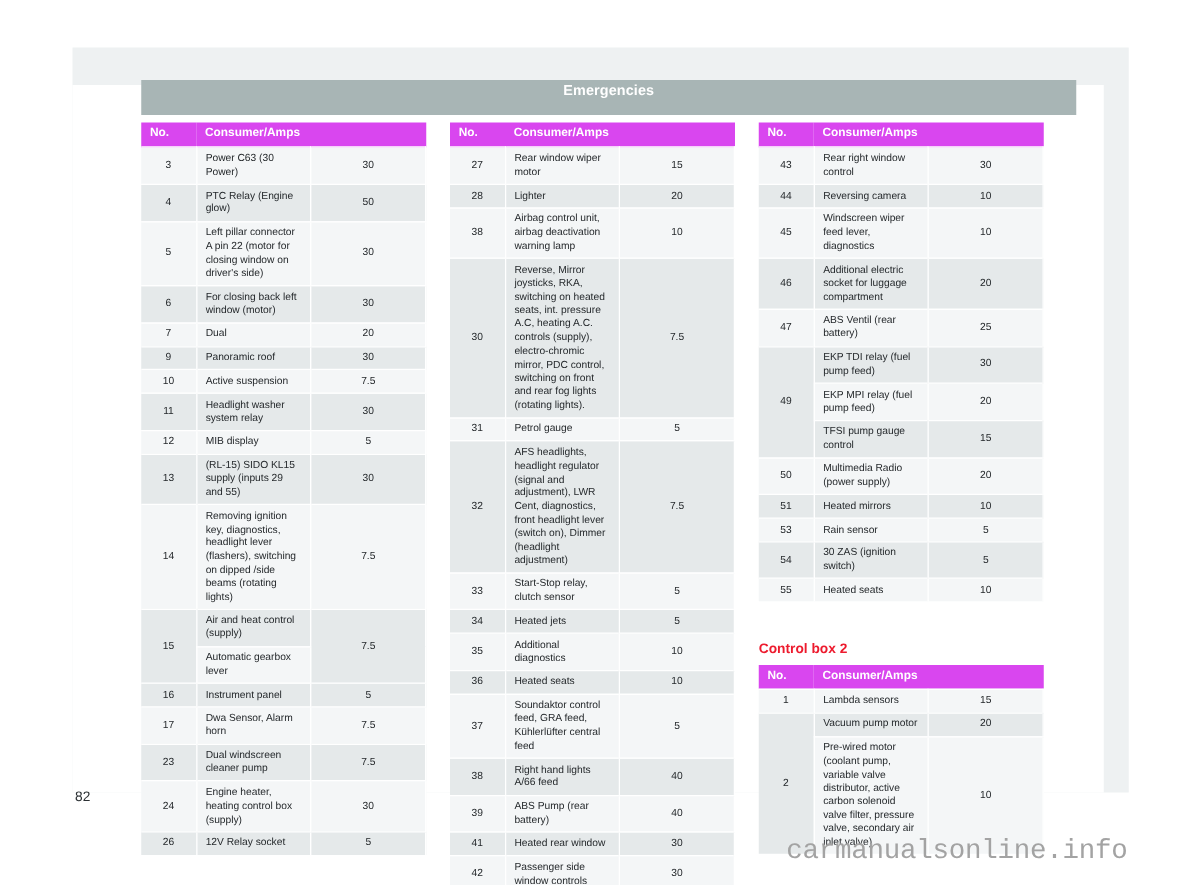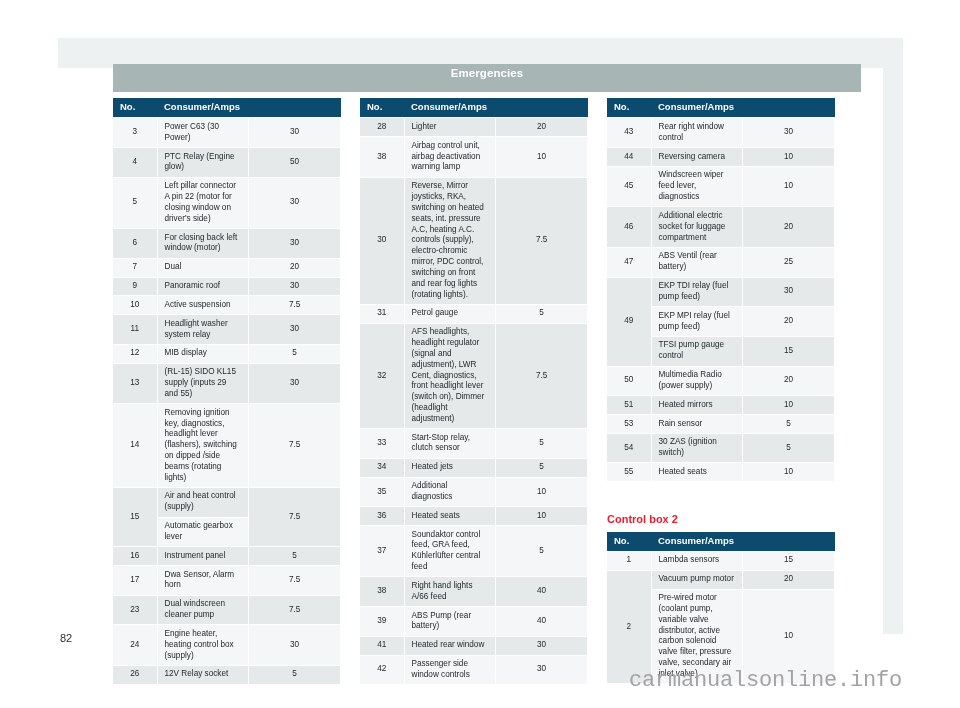--- a/index.html
+++ b/index.html
@@ -86,21 +86,21 @@
   table.fuse {
     border-collapse: collapse;
     width: 228px;
     table-layout: fixed;
     font-size: 8.2px;
     color: #25292c;
   }
   table.fuse + .section-head { margin-top: 32px; }
 
   table.fuse th {
-    background: #0c4a6e;
+    background: #d946ef;
     color: #ffffff;
     font-size: 9.5px;
     font-weight: bold;
     text-align: left;
     padding: 4px 7px 5px 7px;
     border: none;
     line-height: 1.1;
   }
   th.h-no {
     width: 30px;
@@ -255,20 +255,25 @@
     </div>
   <div class="col col-2" id="col2">
       <table class="fuse">
         <thead>
           <tr>
             <th class="h-no">No.</th>
             <th class="h-con" colspan="2">Consumer/Amps</th>
           </tr>
         </thead>
         <tbody>
+          <tr class="z-a">
+            <td class="c-no">27</td>
+            <td class="c-desc">Rear window wiper motor</td>
+            <td class="c-amp">15</td>
+          </tr>
           <tr class="z-b">
             <td class="c-no">28</td>
             <td class="c-desc">Lighter</td>
             <td class="c-amp">20</td>
           </tr>
           <tr class="z-a">
             <td class="c-no">38</td>
             <td class="c-desc">Airbag control unit, airbag deactivation warning lamp</td>
             <td class="c-amp">10</td>
           </tr>

